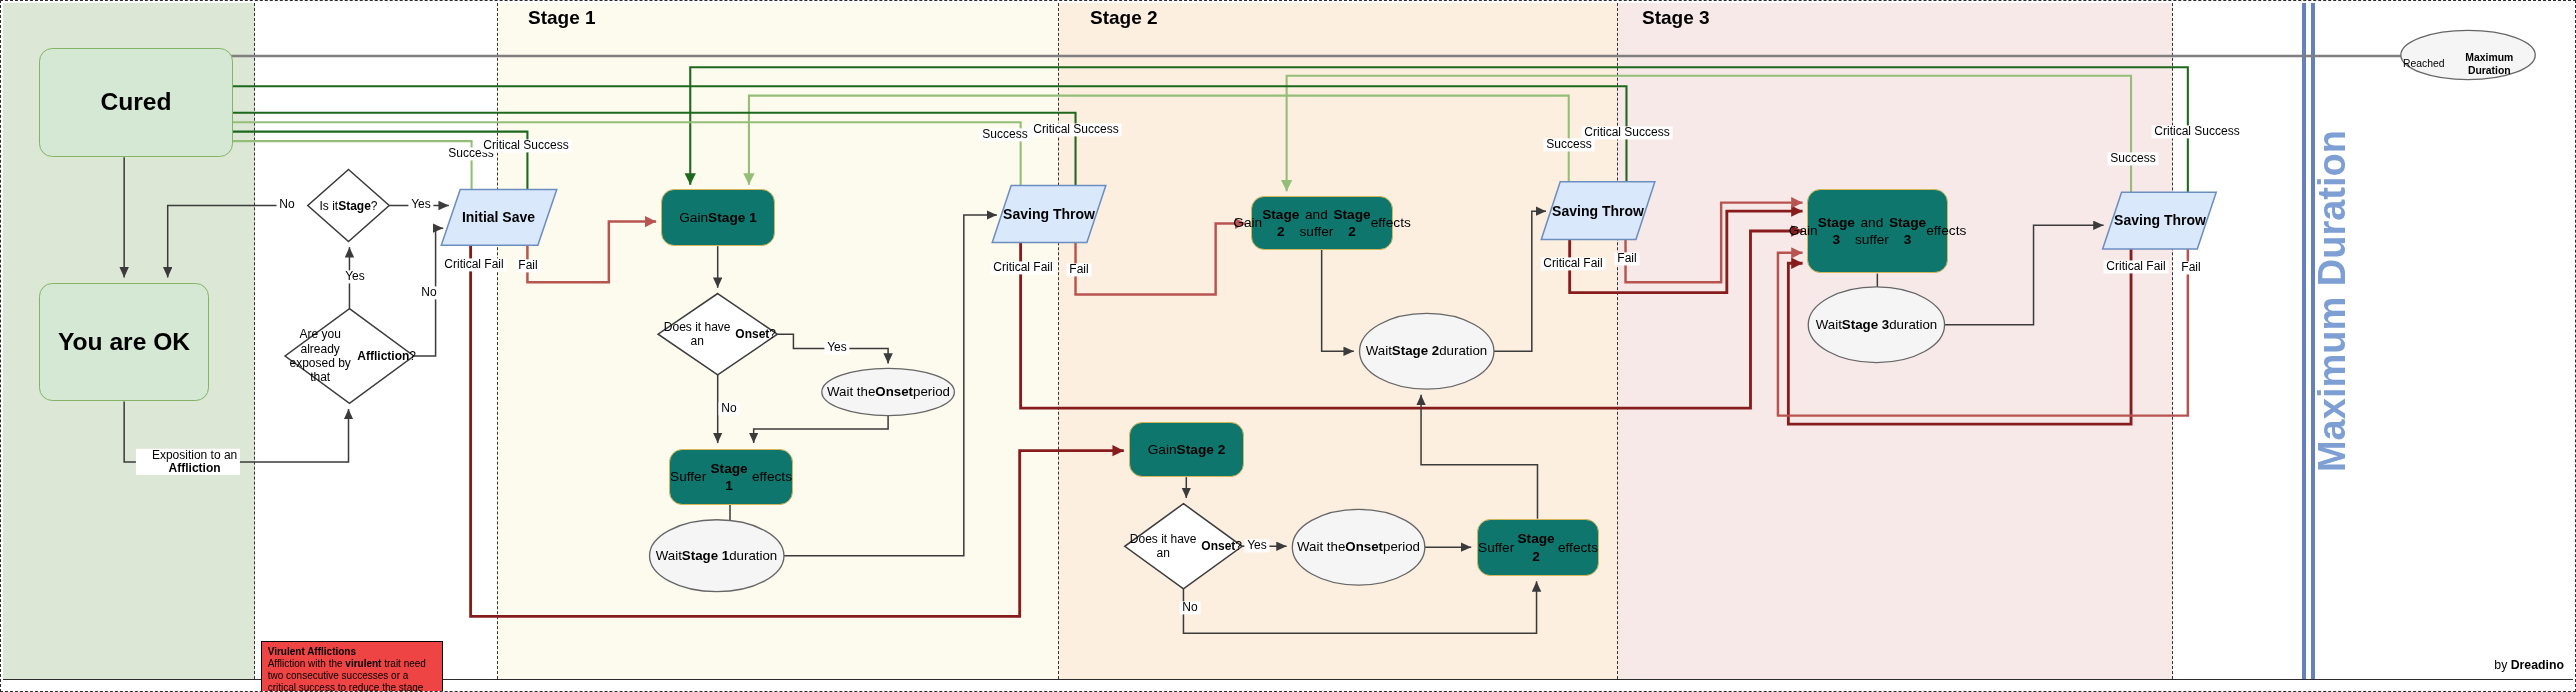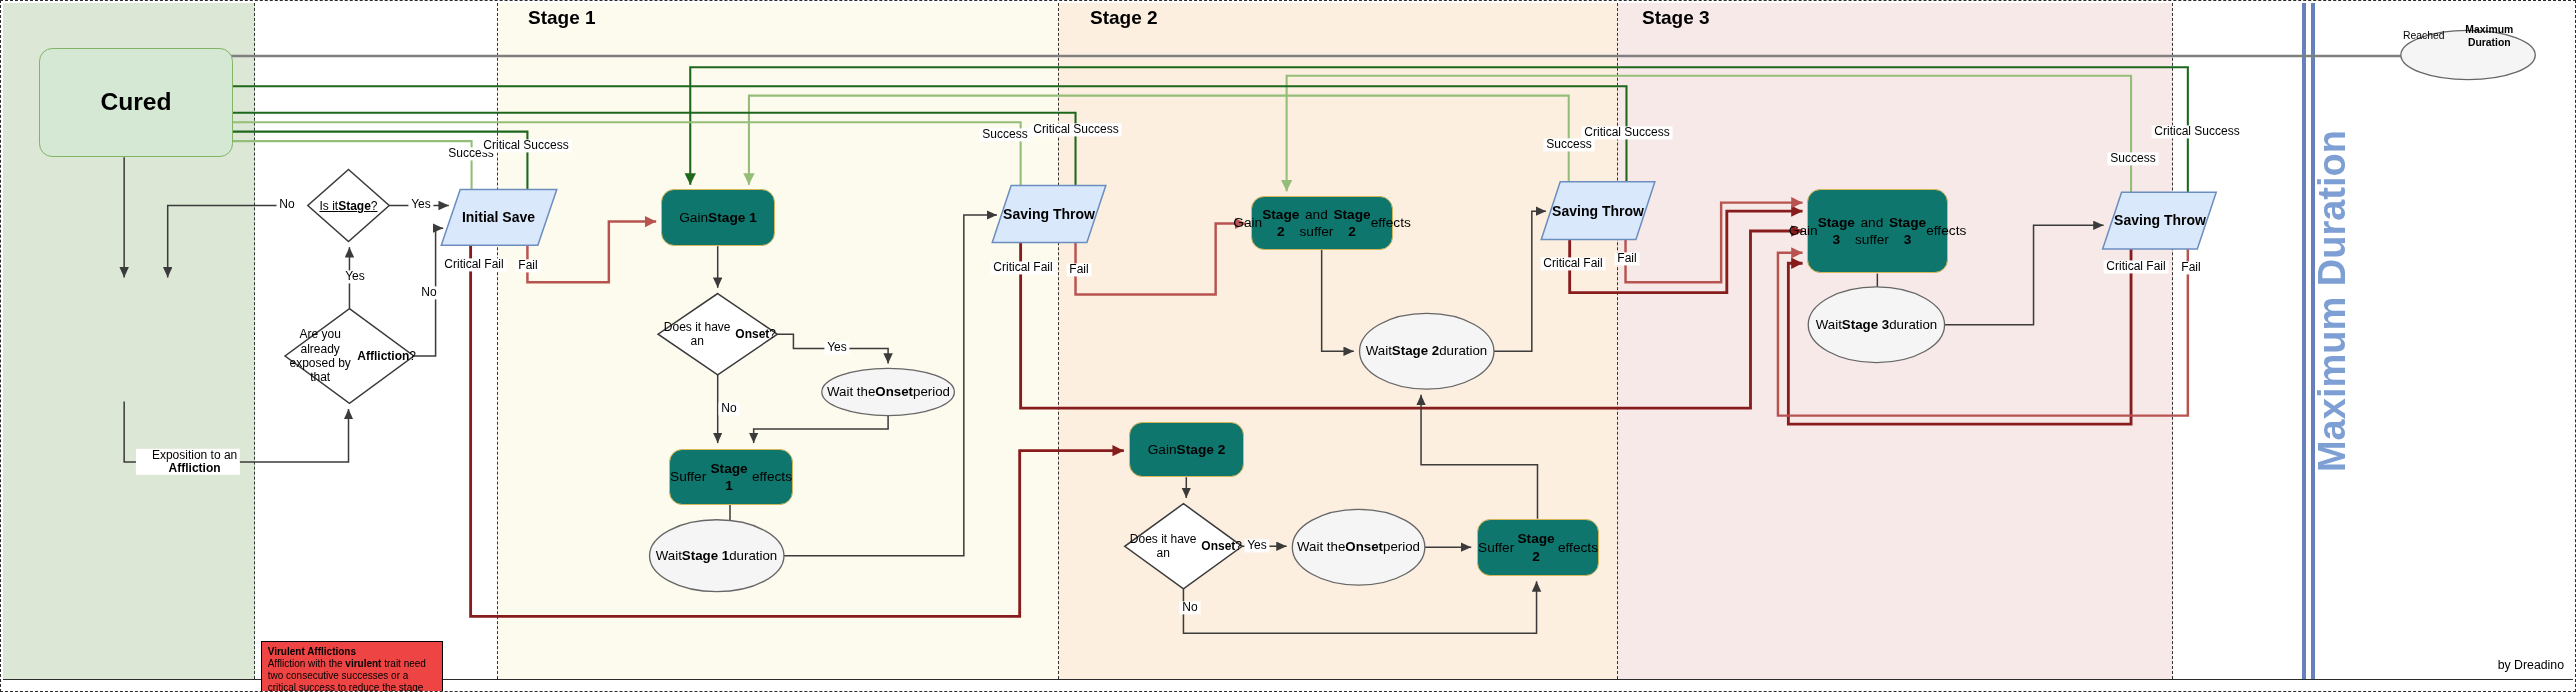--- a/index.html
+++ b/index.html
@@ -141,20 +141,21 @@
 
     <ellipse cx="937" cy="413" rx="70" ry="25" fill="#f5f5f5" stroke="#666" stroke-width="1.4"></ellipse>
     <ellipse cx="756" cy="586" rx="71" ry="38" fill="#f5f5f5" stroke="#666" stroke-width="1.4"></ellipse>
     <ellipse cx="1506" cy="370" rx="71" ry="40" fill="#f5f5f5" stroke="#666" stroke-width="1.4"></ellipse>
     <ellipse cx="1434" cy="577" rx="70" ry="40" fill="#f5f5f5" stroke="#666" stroke-width="1.4"></ellipse>
     <ellipse cx="1981" cy="342" rx="72" ry="40" fill="#f5f5f5" stroke="#666" stroke-width="1.4"></ellipse>
     <ellipse cx="2606" cy="57" rx="71" ry="26" fill="#f5f5f5" stroke="#666" stroke-width="1.4"></ellipse>
   </svg>
 
   <div class="node rbox green-box" style="left:38px; top:47px; width:194px; height:109px;">Cured</div>
+  <div class="node rbox green-box" style="left:38px; top:282px; width:170px; height:118px;">You are OK</div>
   <div class="node rbox yellow-box" style="left:660px; top:188px; width:114px; height:57px;">
       <span>Gain </span>
       <span style="font-weight: 700;">Stage 1</span>
     </div>
   <div class="node rbox yellow-box" style="left:668px; top:448px; width:124px; height:56px;">
       <span>Suffer </span>
       <span style="font-weight: 700;">Stage 1</span>
       <span> effects</span>
     </div>
   <div class="node rbox yellow-box" style="left:1250px; top:195px; width:142px; height:54px;">
@@ -174,21 +175,21 @@
       <span> effects</span>
     </div>
   <div class="node rbox yellow-box" style="left:1806px; top:188px; width:141px; height:84px;">
       <span>Gain </span>
       <span style="font-weight: 700;">Stage 3</span>
       <span> and suffer </span>
       <span style="font-weight: 700;">Stage 3</span>
       <span> effects</span>
     </div>
 
-  <div class="shape-label diamond-label" style="left:305px; top:185px; width:85px; height:40px;text-decoration:underline;">
+  <div class="shape-label diamond-label" style="left:305px; top:185px; width:85px; height:40px;">
       <span>Is it </span>
       <span style="font-weight: 700;">Stage</span>
       <span>?</span>
     </div>
   <div class="shape-label diamond-label" style="left:282px; top:322px; width:133px; height:66px;">
       <span>Are you already exposed by that </span>
       <span style="font-weight: 700;">Affliction</span>
       <span>?</span>
     </div>
   <div class="shape-label diamond-label" style="left:658px; top:312px; width:117px; height:42px;">
@@ -223,21 +224,21 @@
   <div class="shape-label ellipse-label" style="left:1293px; top:510px; width:129px; height:72px;">
       <span>Wait the </span>
       <span style="font-weight: 700;">Onset</span>
       <span> period</span>
     </div>
   <div class="shape-label ellipse-label" style="left:1809px; top:288px; width:133px; height:72px;">
       <span>Wait </span>
       <span style="font-weight: 700;">Stage 3</span>
       <span> duration</span>
     </div>
-  <div class="shape-label reached-label" style="left:2402px; top:17px; width:131px; height:37px;justify-content:flex-end;">
+  <div class="shape-label reached-label" style="left:2402px; top:45px; width:131px; height:37px;justify-content:flex-end;">
       <span>Reached</span>
       <br>
       <span style="font-weight: 700;">Maximum Duration</span>
     </div>
 
   <span class="elabel" style="left:470px; top:153px;">Success</span>
   <span class="elabel" style="left:525px; top:145px;">Critical Success</span>
   <span class="elabel" style="left:473px; top:264px;">Critical Fail</span>
   <span class="elabel" style="left:527px; top:265px;">Fail</span>
   <span class="elabel" style="left:286px; top:204px;">No</span>
@@ -260,16 +261,16 @@
   <span class="elabel" style="left:2132px; top:158px;">Success</span>
   <span class="elabel" style="left:2196px; top:131px;">Critical Success</span>
   <span class="elabel" style="left:2135px; top:266px;">Critical Fail</span>
   <span class="elabel" style="left:2190px; top:267px;">Fail</span>
 
   <div class="note">
     <div class="note-title">Virulent Afflictions</div>
     <div><span>Affliction with the </span><span style="font-weight: 700;">virulent</span><span> trait need two consecutive successes or a critical success to reduce the stage by 1.</span></div>
   </div>
 
-  <div class="credit"><span>by </span><span style="font-weight: 400;">Dreadino</span></div>
+  <div class="credit"><span>by </span><span style="font-weight: 700;">Dreadino</span></div>
 
 </div>
 
 
 </body></html>

